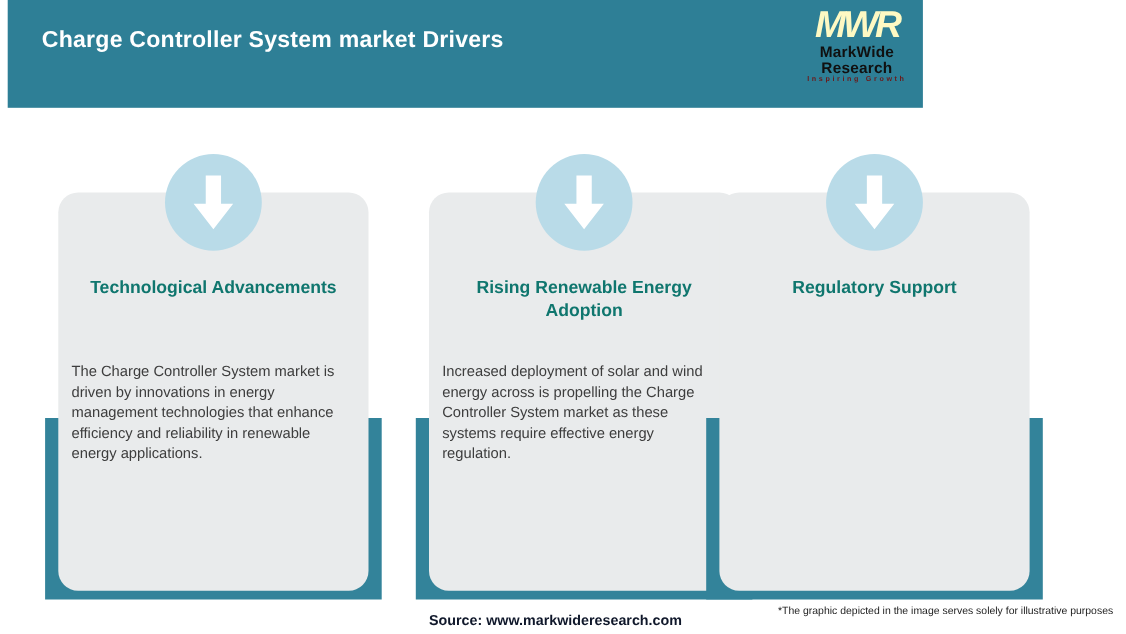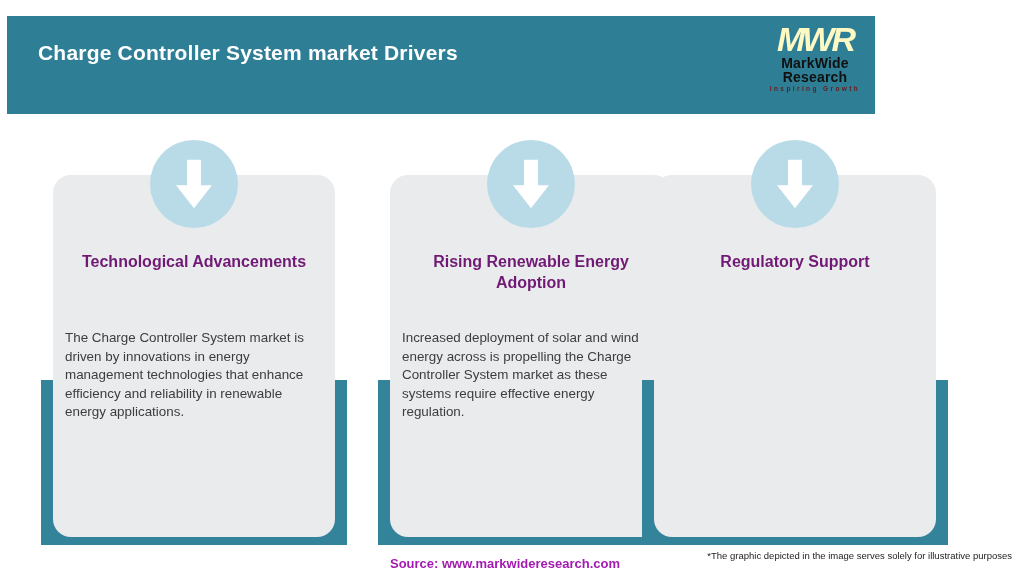--- a/index.html
+++ b/index.html
@@ -5,23 +5,22 @@
   html,body{margin:0;padding:0;}
   body{
     width:1024px;height:576px;position:relative;overflow:hidden;
     background:#ffffff;
     font-family:"Liberation Sans","DejaVu Sans",sans-serif;
   }
   .page{position:absolute;inset:0;}
 
   
   .header{
-    position:absolute;left:7px;top:16px;width:832px;height:98px;
+    position:absolute;left:7px;top:0;width:832px;height:98px;
     background:var(--header-teal,#2e7f96);
-    padding-left:36px;
   }
   .page-title{
     position:absolute;left:31px;top:25px;margin:0;
     color:#ffffff;font-size:21px;font-weight:bold;letter-spacing:0.2px;
   }
   .logo{
     position:absolute;right:8px;top:6px;width:104px;text-align:center;line-height:1;
   }
   .logo-mark{
     font-size:34px;font-weight:bold;font-style:italic;color:#fef9c3;
@@ -51,32 +50,32 @@
   .badge{
     position:absolute;left:50%;top:-35px;transform:translateX(-50%);
     width:88px;height:88px;border-radius:50%;
     background:var(--circle-blue,#b9dbe8);
     display:flex;align-items:center;justify-content:center;
   }
   .badge svg{width:58px;height:60px;display:block;}
   .card-title{
     position:absolute;top:76px;left:0;width:282px;margin:0;
     box-sizing:border-box;padding:0 24px;
-    text-align:center;font-size:16px;line-height:21px;font-weight:bold;color:#701a75;
+    text-align:center;font-size:16px;line-height:21px;font-weight:bold;color:#0f766e;
   }
   .card-body{
     position:absolute;top:154px;left:0;width:282px;margin:0;
     box-sizing:border-box;padding:0 20px 0 12px;
     text-align:left;font-size:13.4px;line-height:18.6px;color:#3d3d3d;
   }
 
   
   .source-note{
     position:absolute;left:355px;top:556px;width:300px;text-align:center;
-    font-size:13px;font-weight:bold;color:#a21caf;
+    font-size:13px;font-weight:bold;color:#0f172a;
   }
   .disclaimer-note{
     position:absolute;right:12px;top:550px;
     font-size:9.5px;color:#1c1c1c;
   }
 </style>
 </head>
 <body>
 
 <div class="page">

